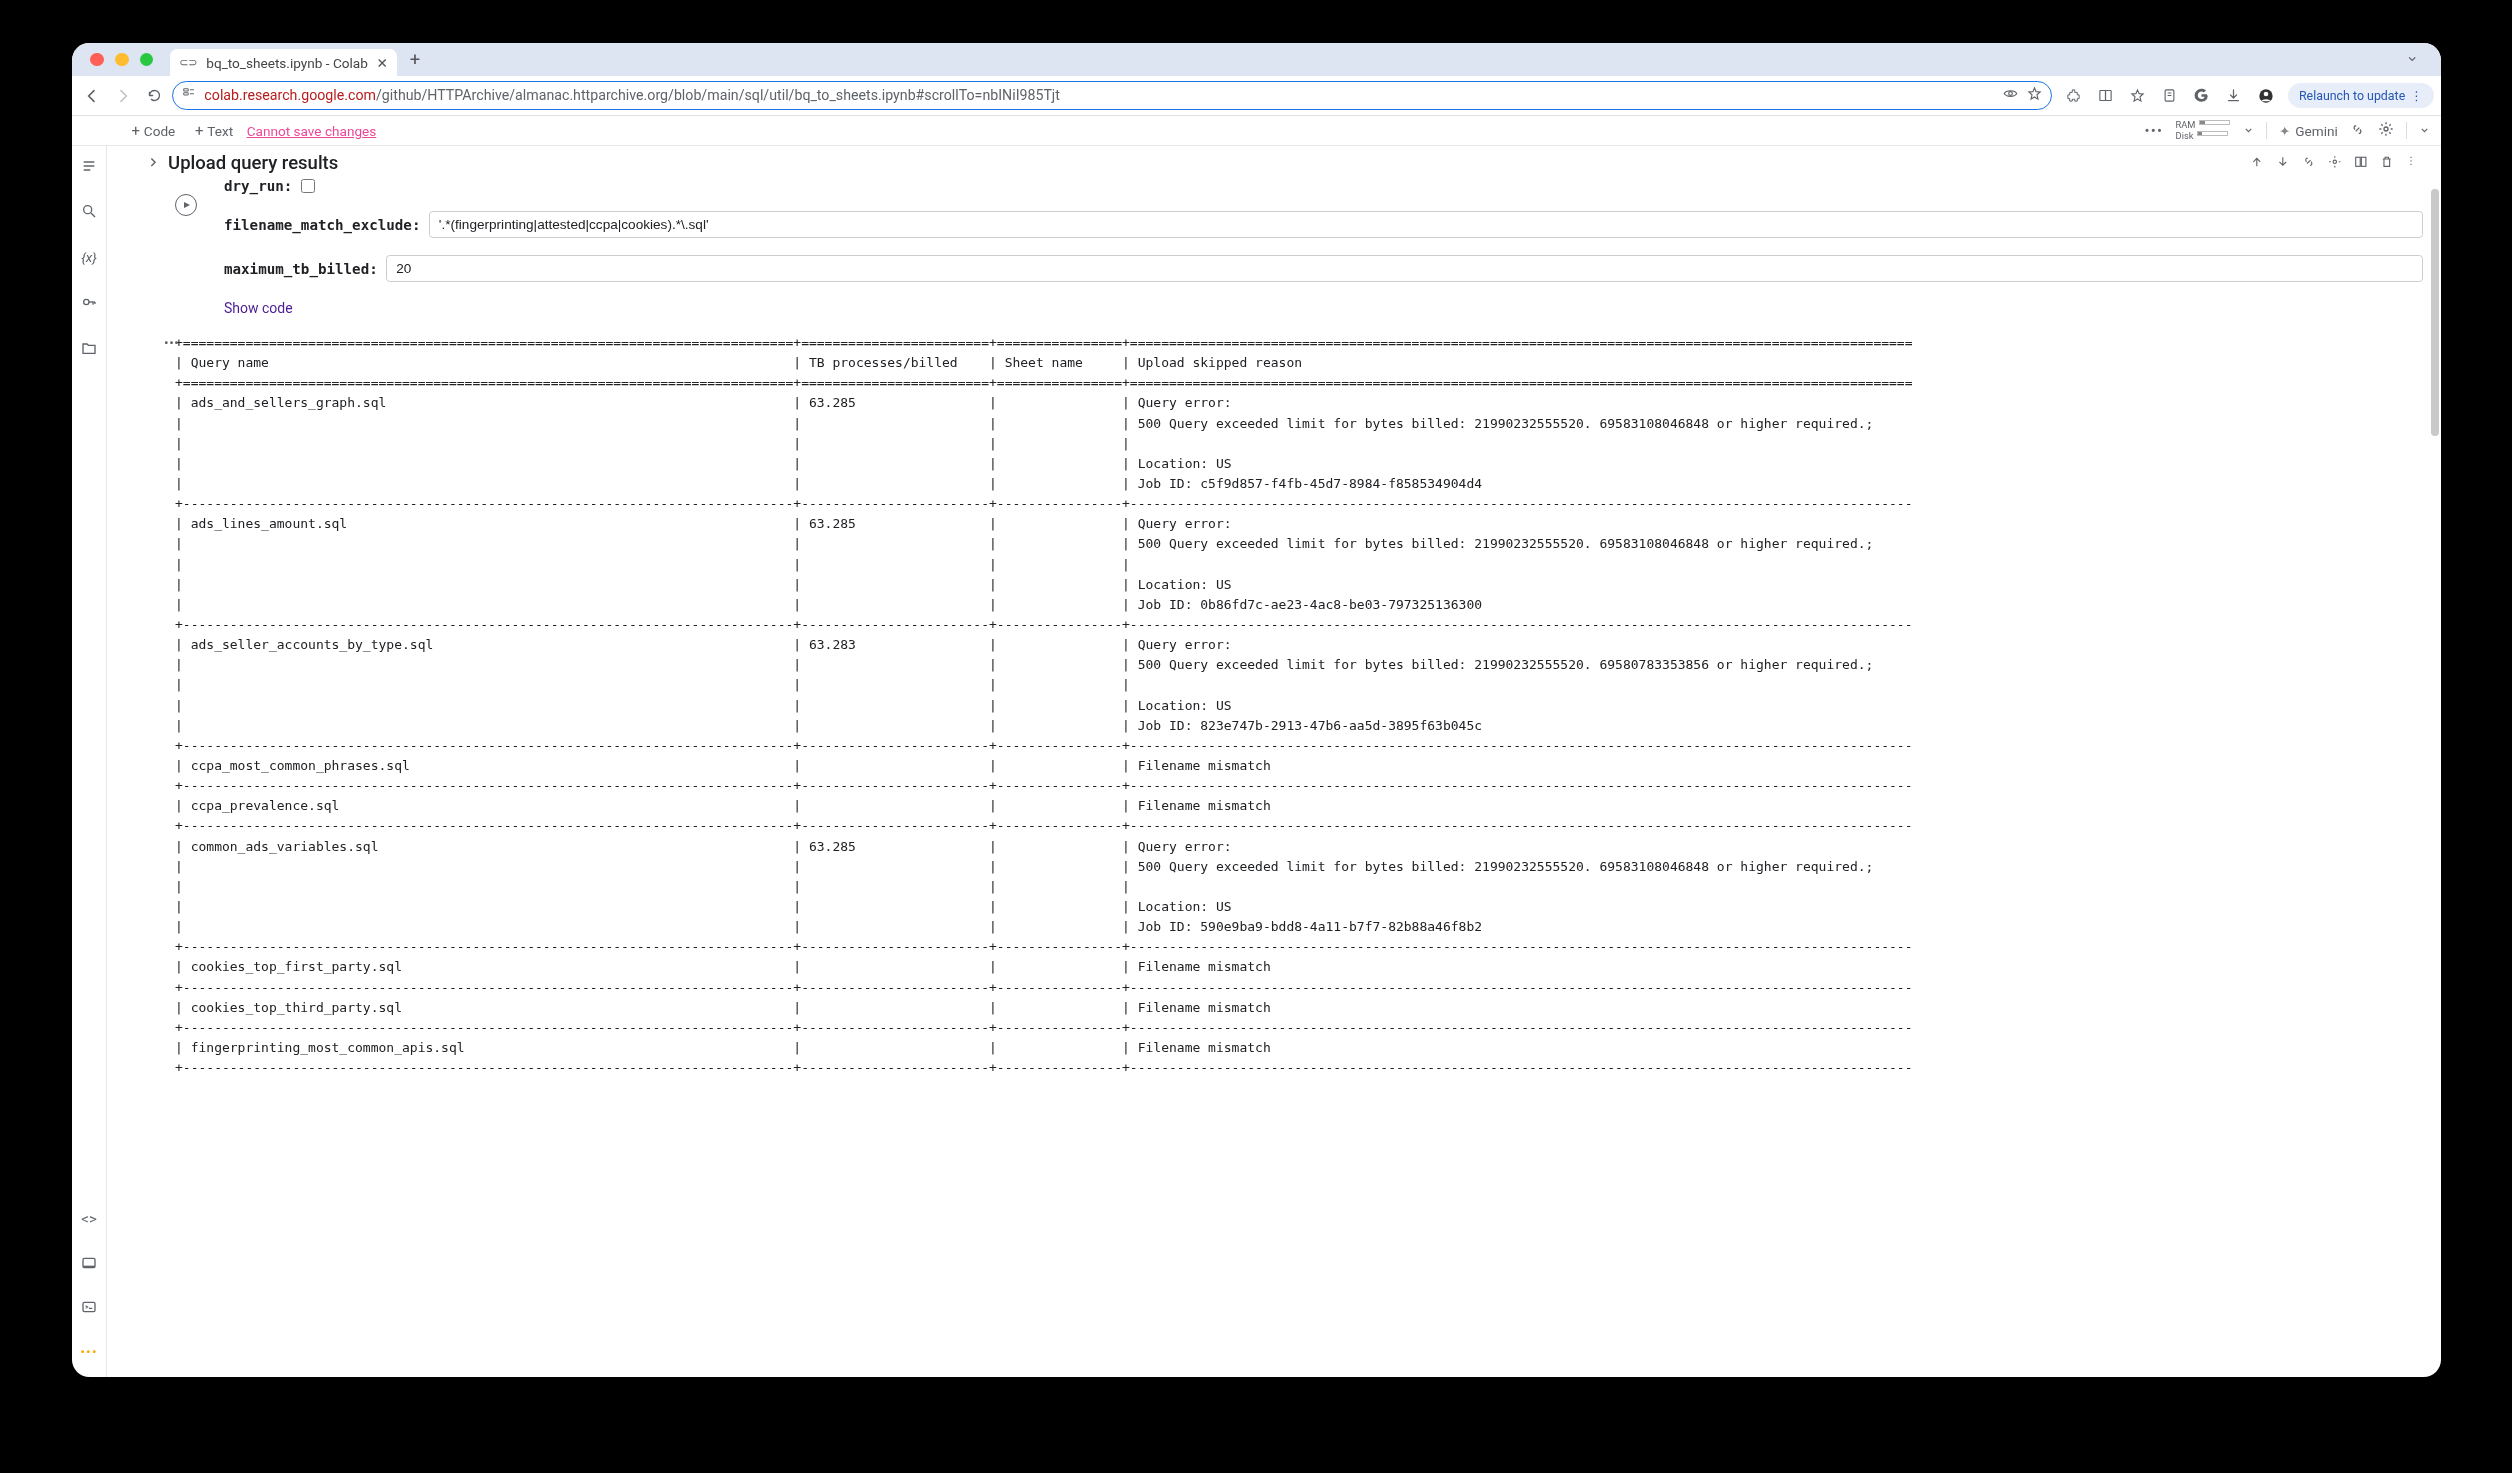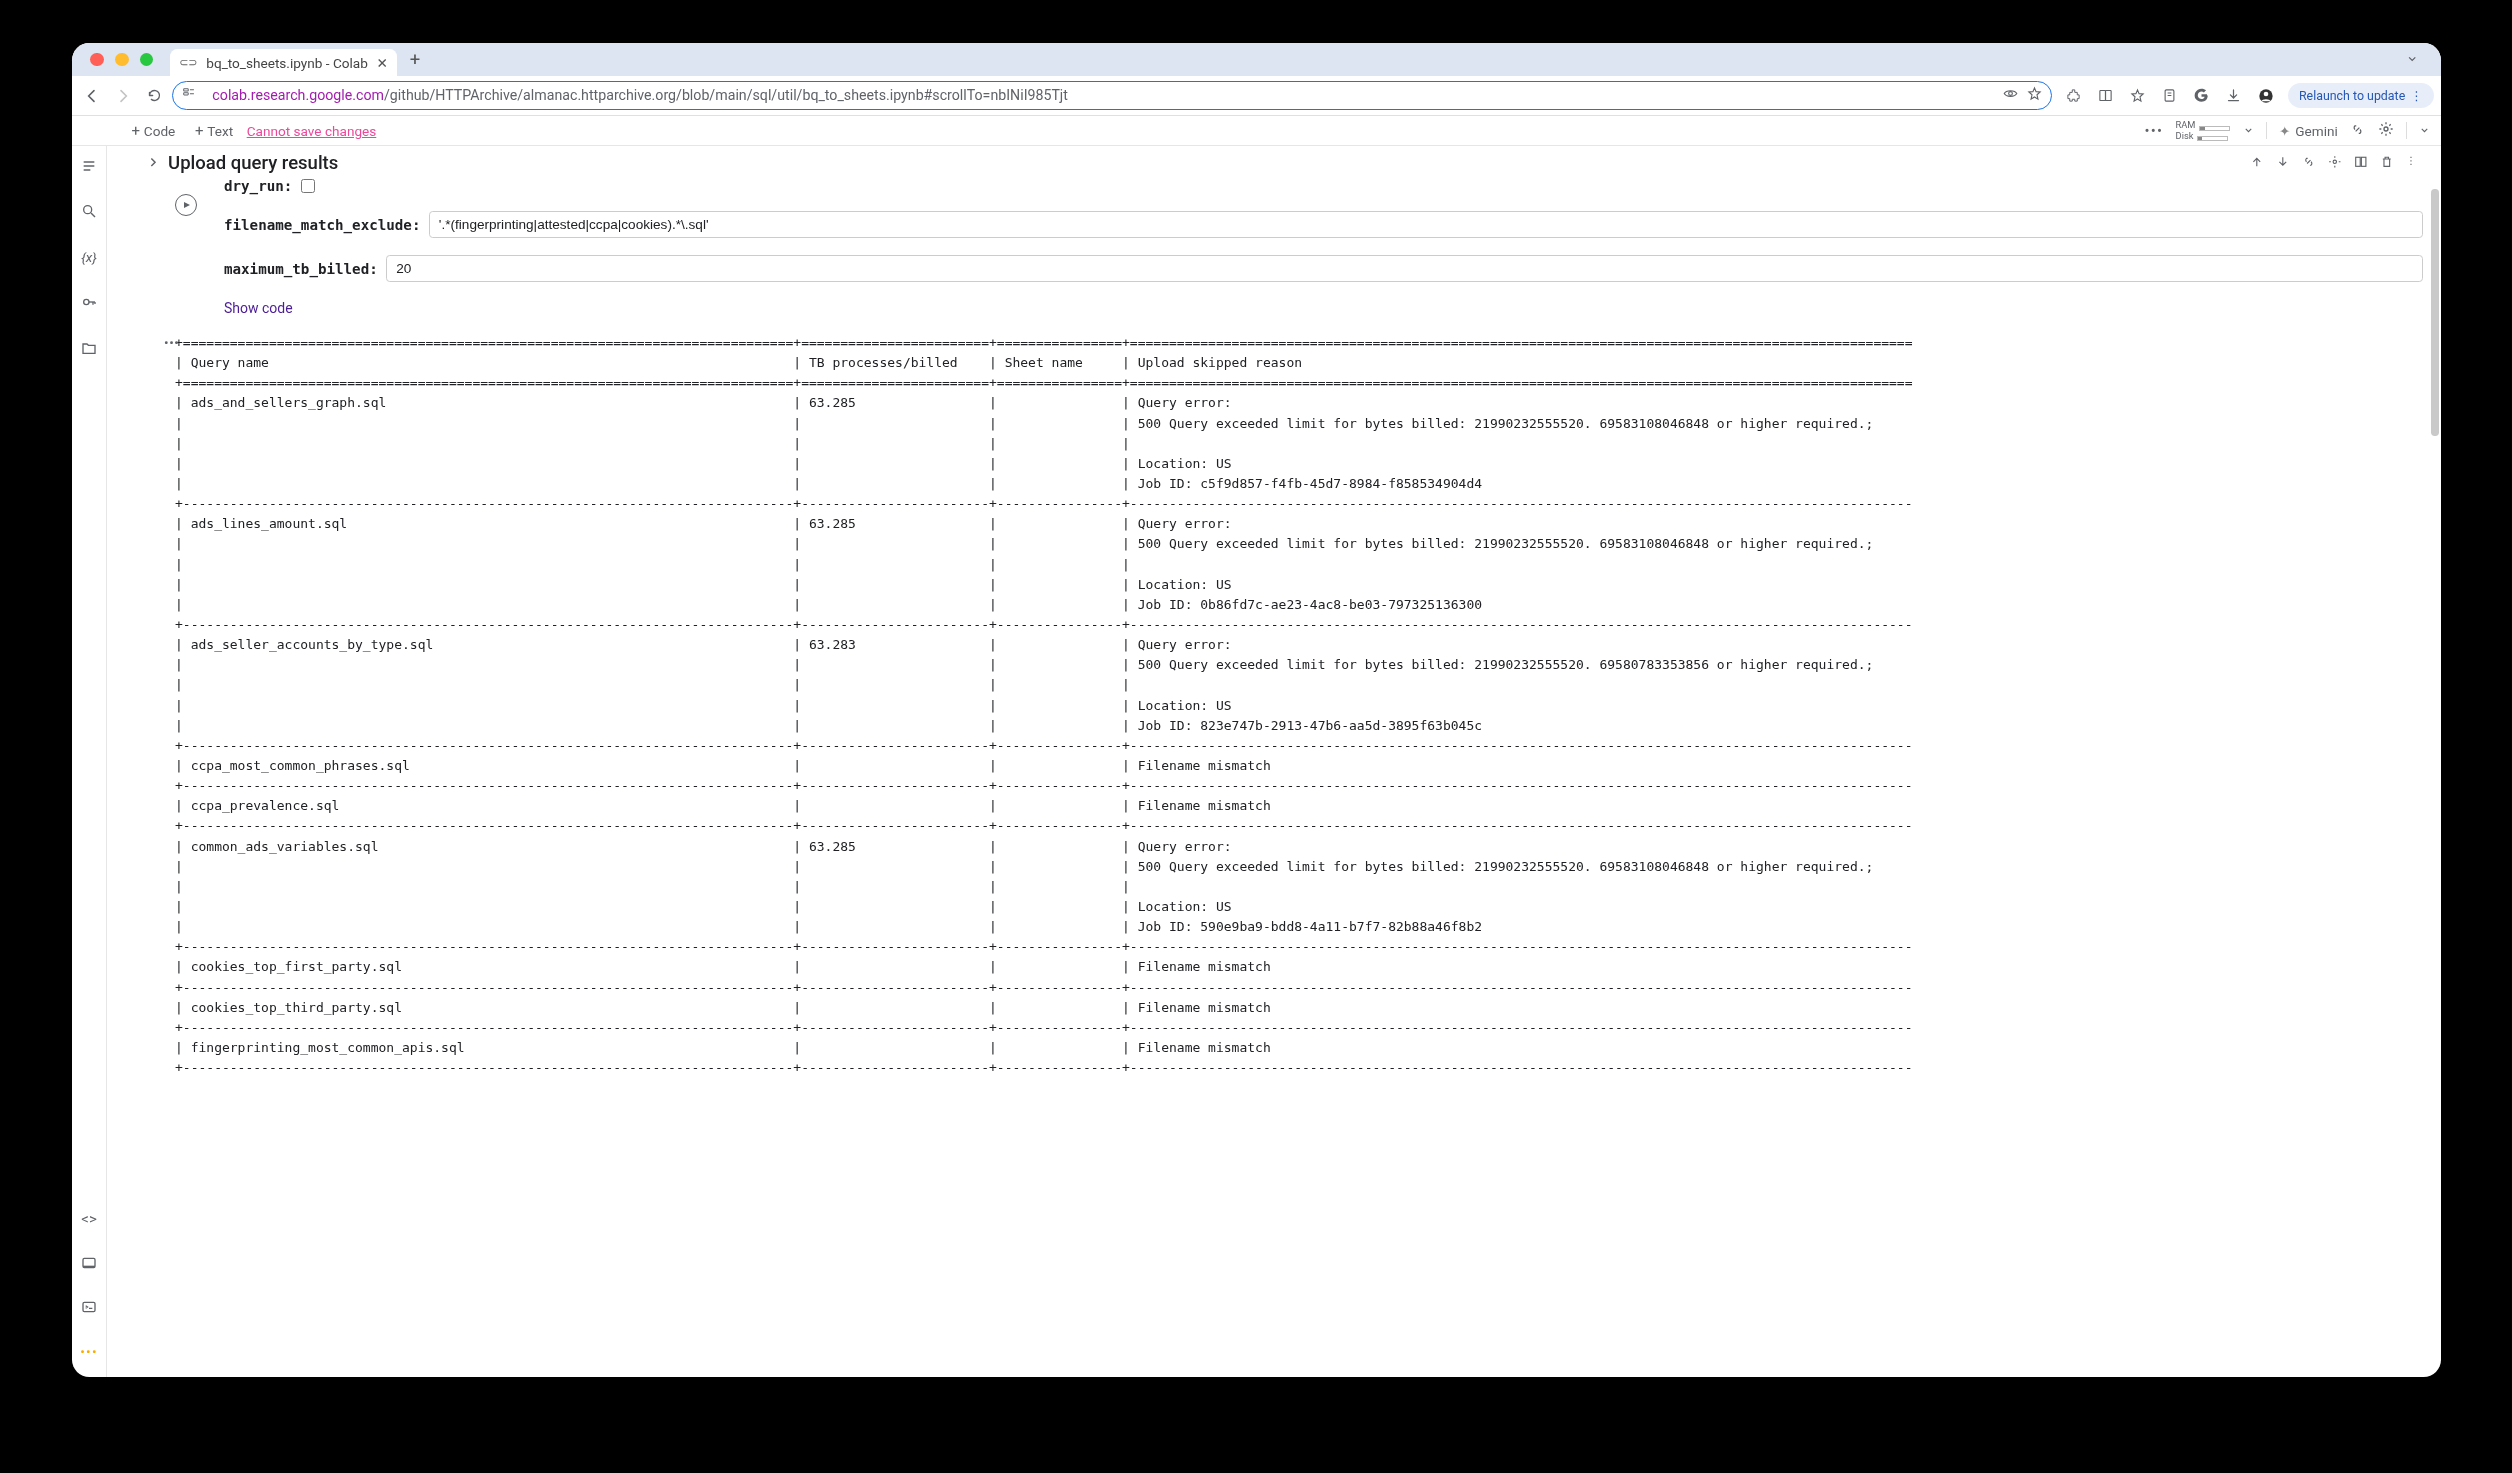--- a/index.html
+++ b/index.html
@@ -62,21 +62,21 @@
   border: 1.2px solid #1a73e8;
   border-radius: 25px;
   display: flex; align-items: center;
   padding: 0 8.7px;
   gap: 8.7px;
   font-size: 14.2px;
   color: #202124;
 }
 .urlbox .site-ctl { font-size: 11px; color:#5f6368;}
 .urlbox .url-text { flex: 1; white-space: nowrap; overflow: hidden; }
-.urlbox .url-domain { color: #a21caf; margin-left: 8px; }
+.urlbox .url-domain { color: #b91c1c; }
 .urlbox .url-path { color: #5f6368; }
 .urlbox .eye, .urlbox .star { color:#5f6368; }
 .ext-icons { display:flex; gap:10px; margin: 0 6.2px; }
 .ext-icons .ic { width:22px; height:22px; display:flex; align-items:center; justify-content:center; color:#5f6368; cursor:pointer;}
 .relaunch {
   background: #e8eef9;
   color: #2557b4;
   border-radius: 13.6px;
   padding: 5px 11px;
   font-size: 12.4px;
@@ -91,21 +91,21 @@
   padding: 0 11px;
   gap: 7.4px;
   border-bottom: 0.6px solid #e6e6e6;
   font-size: 13.6px;
 }
 .add-btn { display:flex; align-items:center; gap:3.7px; color:#5f6368; cursor:pointer; padding: 2.5px 6.2px; border-radius: 3.7px;}
 .add-btn .plus { font-size: 15px; }
 .cannot-save { color:#ec4899; text-decoration: underline; cursor:pointer;}
 .colab-bar-right { margin-left: auto; display:flex; align-items:center; gap: 12.4px;}
 .ram-disk { display:flex; flex-direction:column; font-size: 9.3px; color:#5f6368; line-height:1.1;}
-.ram-disk .row { display:flex; align-items:flex-end; gap:3.7px;}
+.ram-disk .row { display:flex; align-items:flex-start; gap:3.7px;}
 .ram-disk .bar { width: 31px; height: 5px; border:0.6px solid #bbb; position:relative;}
 .ram-disk .bar::after { content:''; position:absolute; left:0; top:0; bottom:0; width:15%; background:#888;}
 .chev-down { color:#5f6368; cursor:pointer;}
 .gemini { display:flex; align-items:center; gap:5px; color:#5f6368; cursor:pointer;}
 .gemini .spark { color:#888;}
 .ic-toolbar { color:#5f6368; cursor:pointer;}
 
 .main-area {
   display:flex;
   height: calc(100% - 33px - 40px - 30px);

